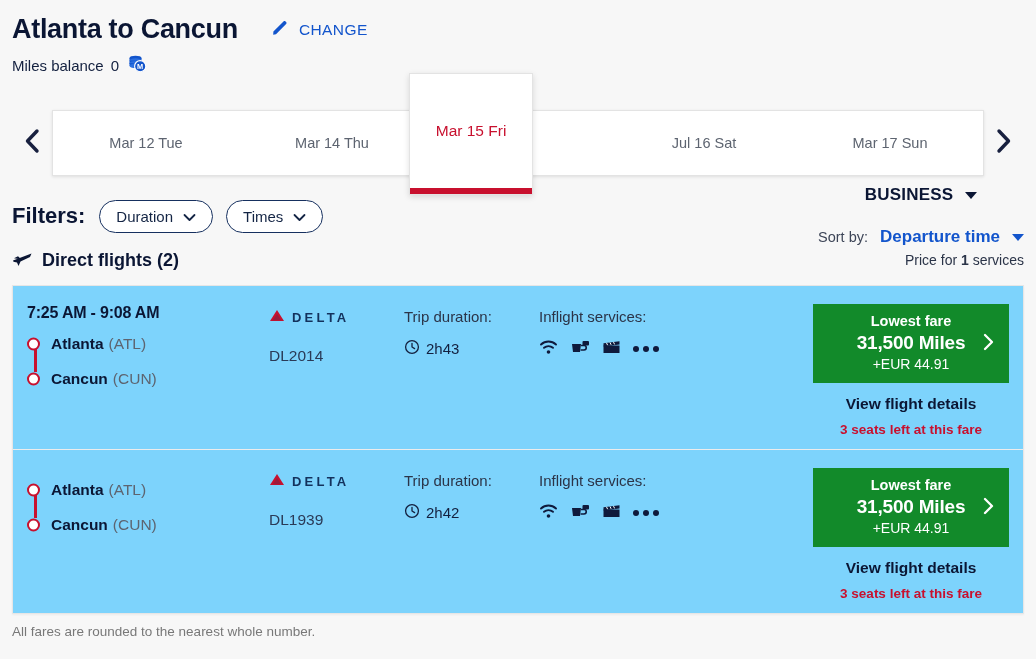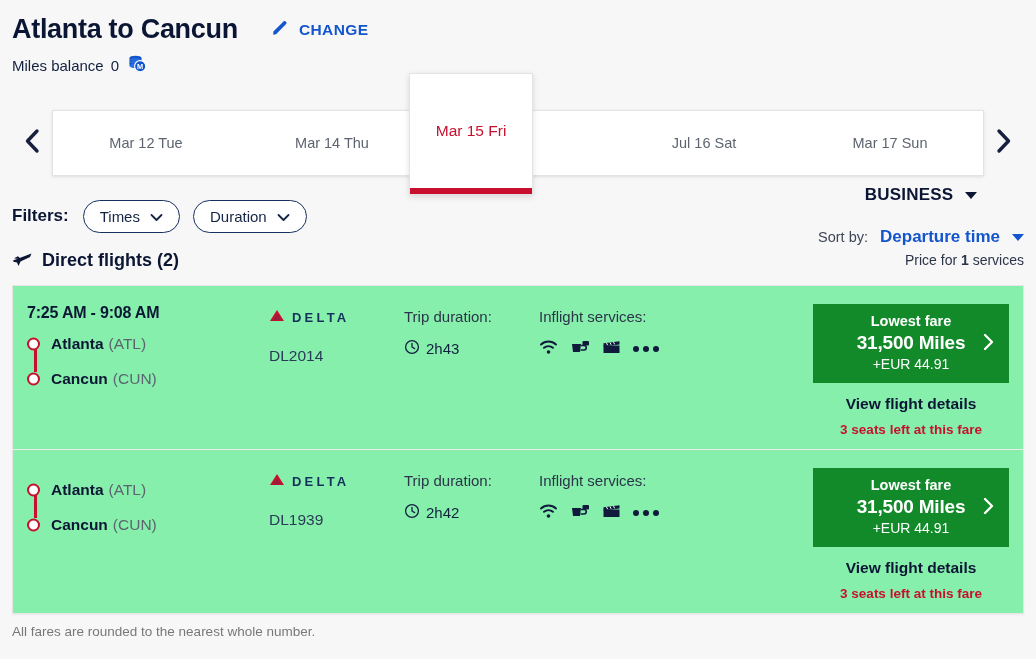--- a/index.html
+++ b/index.html
@@ -11,21 +11,21 @@
     overflow: hidden;
     position: relative;
   }
 
   
   .header { padding: 14px 0 0 12px; }
   .title-row { display: flex; gap: 32px; }
   .page-title { font-size: 27px; font-weight: bold; letter-spacing: -.3px; color: #0b1634; }
   .change-link { display: flex; align-items: center; gap: 9px; cursor: pointer; }
   .pencil-icon { display: block; }
-  .change-label { color: #1355cc; font-size: 15.5px; font-weight: bold; letter-spacing: .4px; }
+  .change-label { color: #1355cc; font-size: 15.5px; font-weight: normal; letter-spacing: .4px; }
   .miles-row { display: flex; align-items: center; gap: 7px; margin-top: 7px; }
   .miles-label { font-size: 15px; color: #13203f; }
   .miles-value { font-size: 15px; color: #13203f; }
   .coin-icon { display: block; }
 
   
   .date-strip-wrap {
     position: relative;
     margin-top: 22px;
     height: 85px;
@@ -78,21 +78,21 @@
   }
   .date-cell.spacer { visibility: hidden; }
 
   
   .filters-row {
     display: flex; align-items: center;
     padding: 0 12px;
     margin-top: 8px;
     height: 46px;
   }
-  .filters-label { font-size: 17px; font-weight: bold; color: #0b1634; margin-right: 14px; }
+  .filters-label { font-size: 22px; font-weight: bold; color: #0b1634; margin-right: 14px; }
   .pill {
     display: flex; align-items: center; gap: 10px;
     border: 1px solid #16305f;
     border-radius: 22px;
     height: 33px;
     padding: 0 16px;
     margin-right: 13px;
     font-size: 15px;
     color: #132444;
     background: #fff;
@@ -115,21 +115,21 @@
     height: 42px;
   }
   .plane-icon { margin-right: 9px; display: block; }
   .section-title { font-size: 18px; font-weight: bold; color: #0b1634; }
   .price-note { margin-left: auto; font-size: 14px; color: #2b3448; }
   .price-note b { font-weight: bold; }
 
   
   .results-card {
     margin: 4px 12px 0 12px;
-    background: #86efac;
+    background: #7dd3fc;
     border: 1px solid #e6e6e6;
     box-shadow: 0 1px 2px rgba(0,0,0,.05);
   }
   .flight-row {
     display: flex;
     align-items: flex-start;
     padding: 18px 0 12px 0;
     position: relative;
     min-height: 163px;
   }
@@ -250,30 +250,30 @@
         <path d="M6 4 L15.5 14 L6 24" fill="none" stroke="#18203f" stroke-width="3.4" stroke-linecap="round" stroke-linejoin="round"></path>
       </svg>
     </span>
   </div>
 </div>
 
 <div class="filters-row">
   <span class="filters-label">Filters:</span>
 
   <div class="pill">
-    <span>Times</span>
+    <span>Duration</span>
     <span class="chev-sm">
       <svg width="13" height="9" viewBox="0 0 13 9">
         <path d="M1.5 2 L6.5 7 L11.5 2" fill="none" stroke="#132444" stroke-width="1.8" stroke-linecap="round" stroke-linejoin="round"></path>
       </svg>
     </span>
   </div>
 
   <div class="pill">
-    <span>Duration</span>
+    <span>Times</span>
     <span class="chev-sm">
       <svg width="13" height="9" viewBox="0 0 13 9">
         <path d="M1.5 2 L6.5 7 L11.5 2" fill="none" stroke="#132444" stroke-width="1.8" stroke-linecap="round" stroke-linejoin="round"></path>
       </svg>
     </span>
   </div>
 
   <div class="filters-right">
     <div class="cabin-select">
       <span class="cabin-label">BUSINESS</span>

